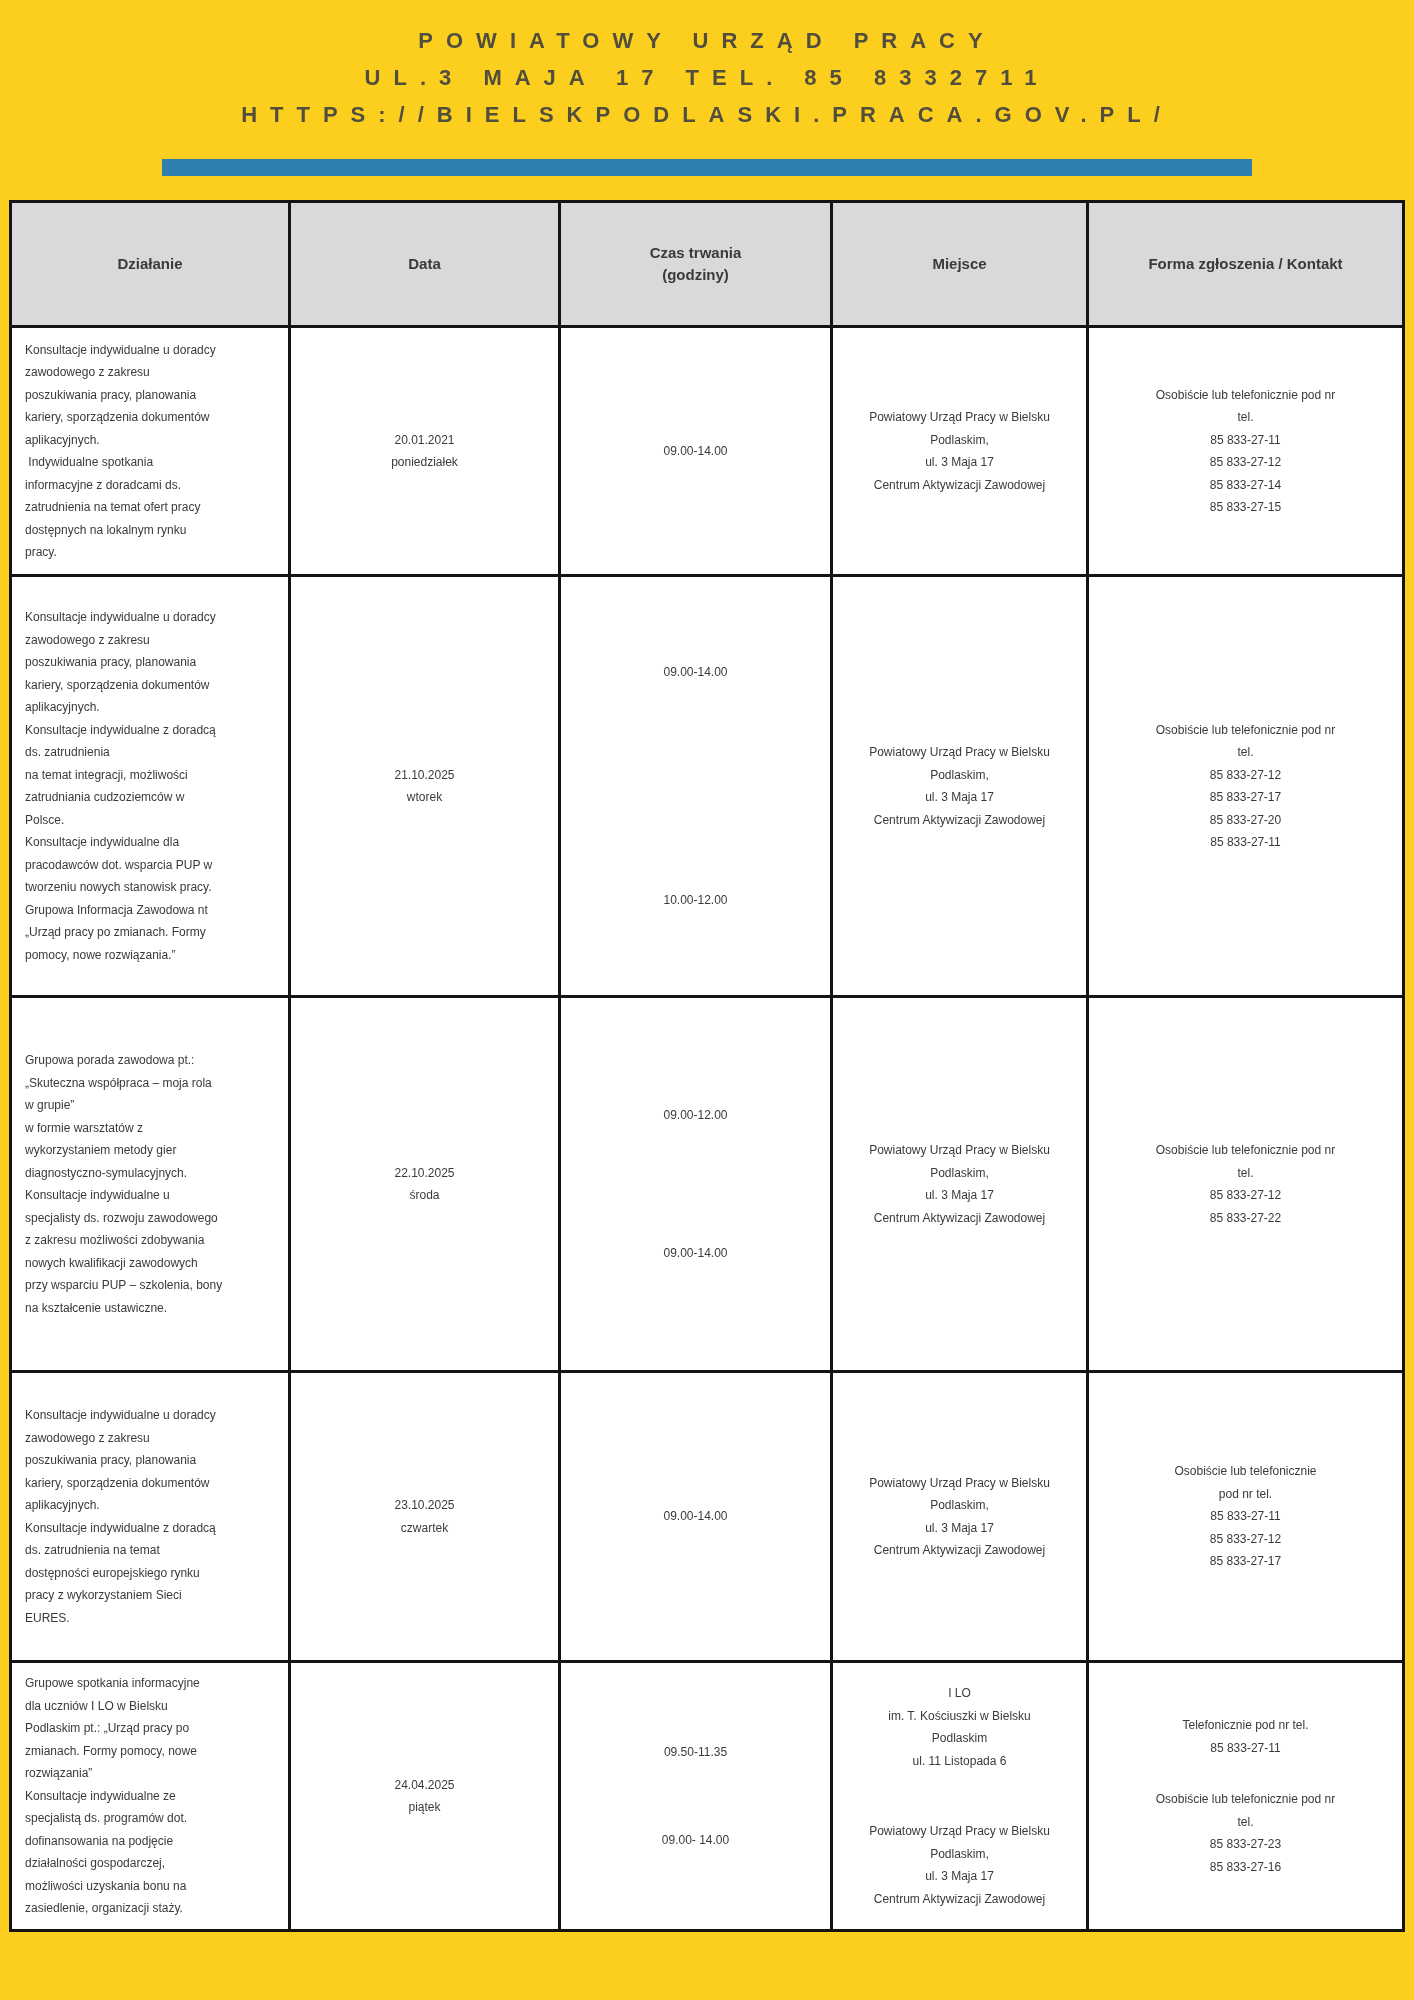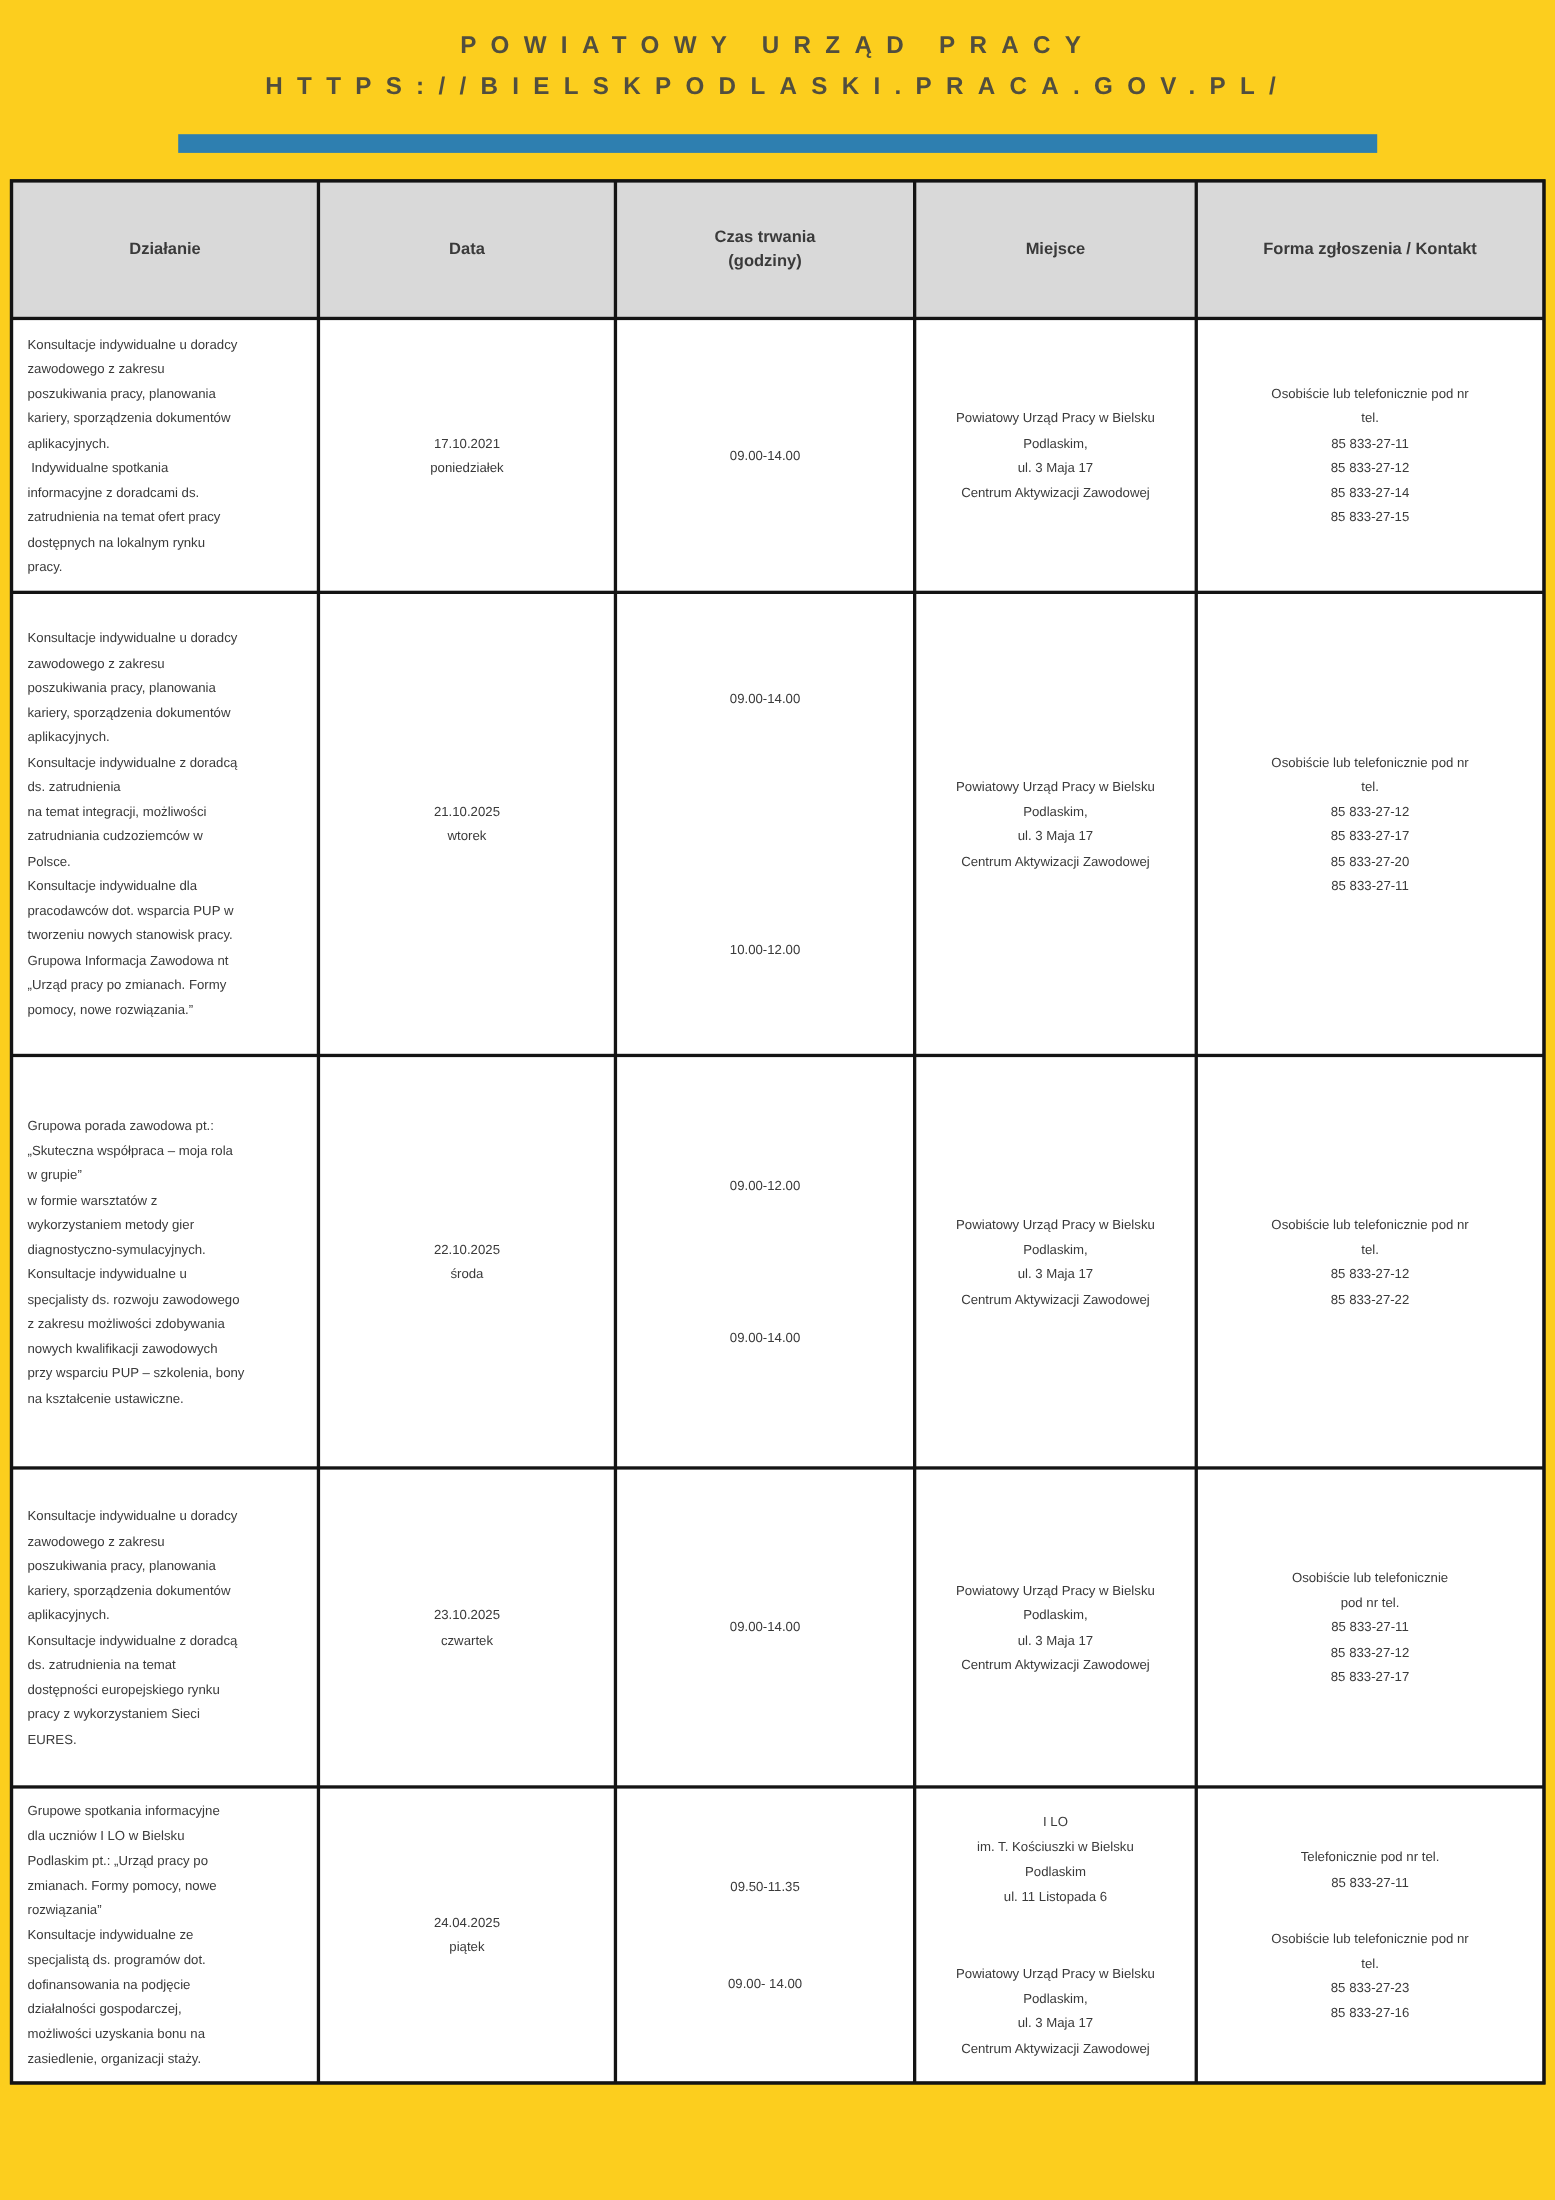--- a/index.html
+++ b/index.html
@@ -78,20 +78,21 @@
   .r5 .cell.miejsce{gap:48px;}
   .r5 .cell.kontakt{gap:29px;}
 </style>
 </head>
 <body>
 
 <div class="page">
 
   <header class="masthead">
     <div class="h-line">POWIATOWY URZĄD PRACY</div>
+    <div class="h-line">UL.3 MAJA 17 TEL. 85 8332711</div>
     <div class="h-line">HTTPS://BIELSKPODLASKI.PRACA.GOV.PL/</div>
     <div class="accent-bar"></div>
   </header>
 
   <div class="table">
 
     <div class="row r0">
       <div class="cell hcell">
           <div class="txt">Działanie</div>
         </div>
@@ -117,21 +118,21 @@
 poszukiwania pracy, planowania
 kariery, sporządzenia dokumentów
 aplikacyjnych.
 &nbsp;Indywidualne spotkania
 informacyjne z doradcami ds.
 zatrudnienia na temat ofert pracy
 dostępnych na lokalnym rynku
 pracy.</div>
         </div>
       <div class="cell data">
-          <div class="txt">17.10.2021
+          <div class="txt">20.01.2021
 poniedziałek</div>
         </div>
       <div class="cell czas">
           <div class="txt block">09.00-14.00</div>
         </div>
       <div class="cell miejsce">
           <div class="txt block">Powiatowy Urząd Pracy w Bielsku
 Podlaskim,
 ul. 3 Maja 17
 Centrum Aktywizacji Zawodowej</div>

